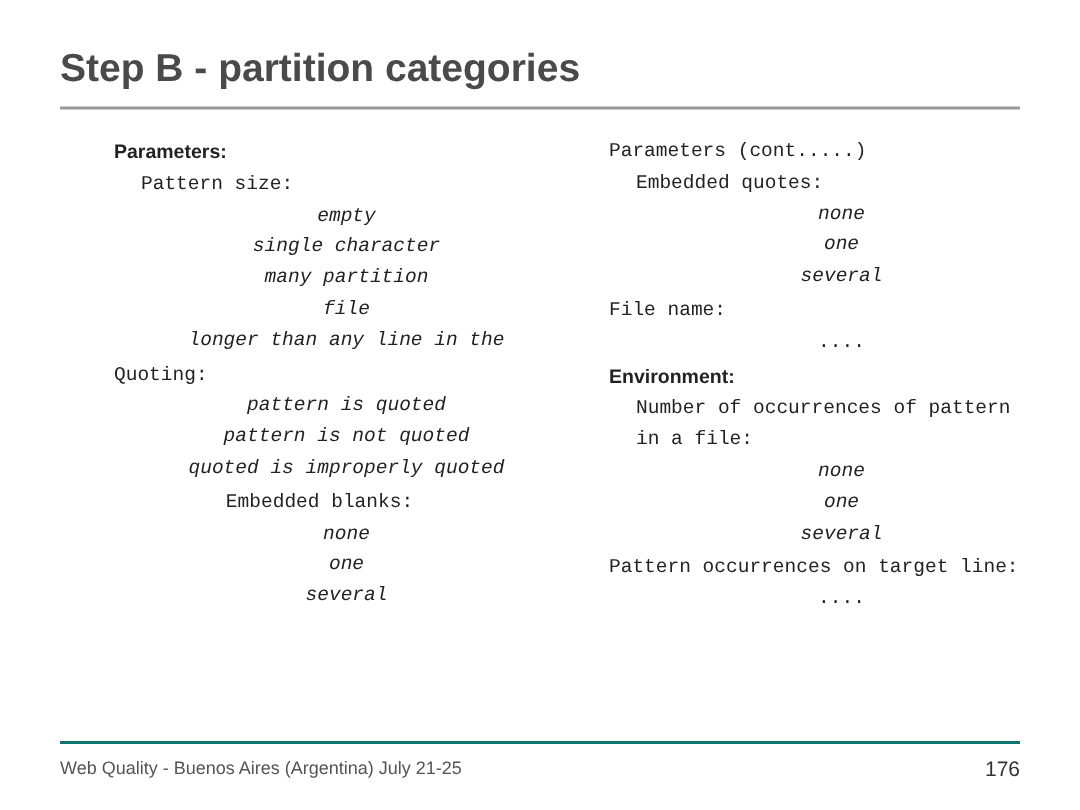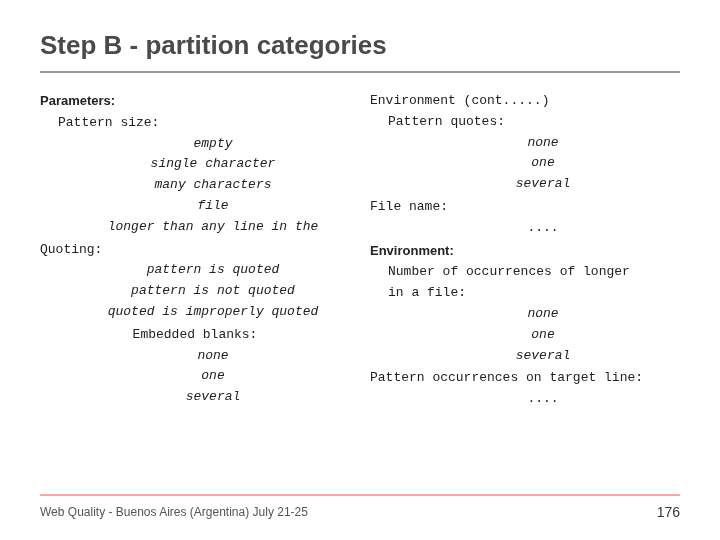--- a/index.html
+++ b/index.html
@@ -33,40 +33,41 @@
       flex-direction: row;
       flex: 1;
       gap: 20px;
     }
     .col {
       flex: 1;
       font-family: 'Courier New', Courier, monospace;
       font-size: 13px;
       color: #222;
       line-height: 1.6;
+      margin-left: 36px;
     }
     .bold {
       font-weight: bold;
       font-family: Arial, sans-serif;
     }
     .italic {
       font-style: italic;
     }
     .indent1 {
       padding-left: 18px;
     }
     .indent2 {
       padding-left: 36px;
       text-align: center;
     }
     .footer {
       display: flex;
       justify-content: space-between;
       align-items: center;
-      border-top: 2px solid #fca5a5;
+      border-top: 2px solid #0f766e;
       padding-top: 8px;
       margin-top: 6px;
     }
     .footer-left {
       font-size: 12px;
       color: #555;
       font-family: Arial, sans-serif;
     }
     .footer-right {
       font-size: 14px;
@@ -85,51 +86,51 @@
 
     <div class="col">
       <div>
         <span class="bold">Parameters:</span>
       </div>
       <div class="indent1">
         <span>Pattern size:</span>
       </div>
       <div class="indent2 italic">empty</div>
       <div class="indent2 italic">single character</div>
-      <div class="indent2 italic">many characters</div>
+      <div class="indent2 italic">many partition</div>
       <div class="indent2 italic">file</div>
       <div class="indent2 italic">
         <span>longer than any line in the</span>
       </div>
       <div style="margin-top:2px;">
         <span>Quoting:</span>
       </div>
       <div class="indent2 italic">pattern is quoted</div>
       <div class="indent2 italic">pattern is not quoted</div>
       <div class="indent2 italic">quoted is improperly quoted</div>
       <div style="margin-top:2px;text-align:center;">Embedded blanks:</div>
       <div class="indent2 italic">none</div>
       <div class="indent2 italic">one</div>
       <div class="indent2 italic">several</div>
     </div>
 
     <div class="col">
       <div>
-        <span>Environment (cont.....)</span>
+        <span>Parameters (cont.....)</span>
       </div>
-      <div class="indent1">Pattern quotes:</div>
+      <div class="indent1">Embedded quotes:</div>
       <div class="indent2 italic">none</div>
       <div class="indent2 italic">one</div>
       <div class="indent2 italic">several</div>
       <div style="margin-top:2px;font-family:Liberation Mono, monospace;">File name:</div>
       <div class="indent2">....</div>
       <div style="margin-top:2px;">
         <span class="bold">Environment:</span>
       </div>
-      <div class="indent1">Number of occurrences of longer</div>
+      <div class="indent1">Number of occurrences of pattern</div>
       <div class="indent1">in a file:</div>
       <div class="indent2 italic">none</div>
       <div class="indent2 italic">one</div>
       <div class="indent2 italic">several</div>
       <div style="margin-top:2px;">Pattern occurrences on target line:</div>
       <div class="indent2">....</div>
     </div>
   </div>
 
   <div class="footer">

